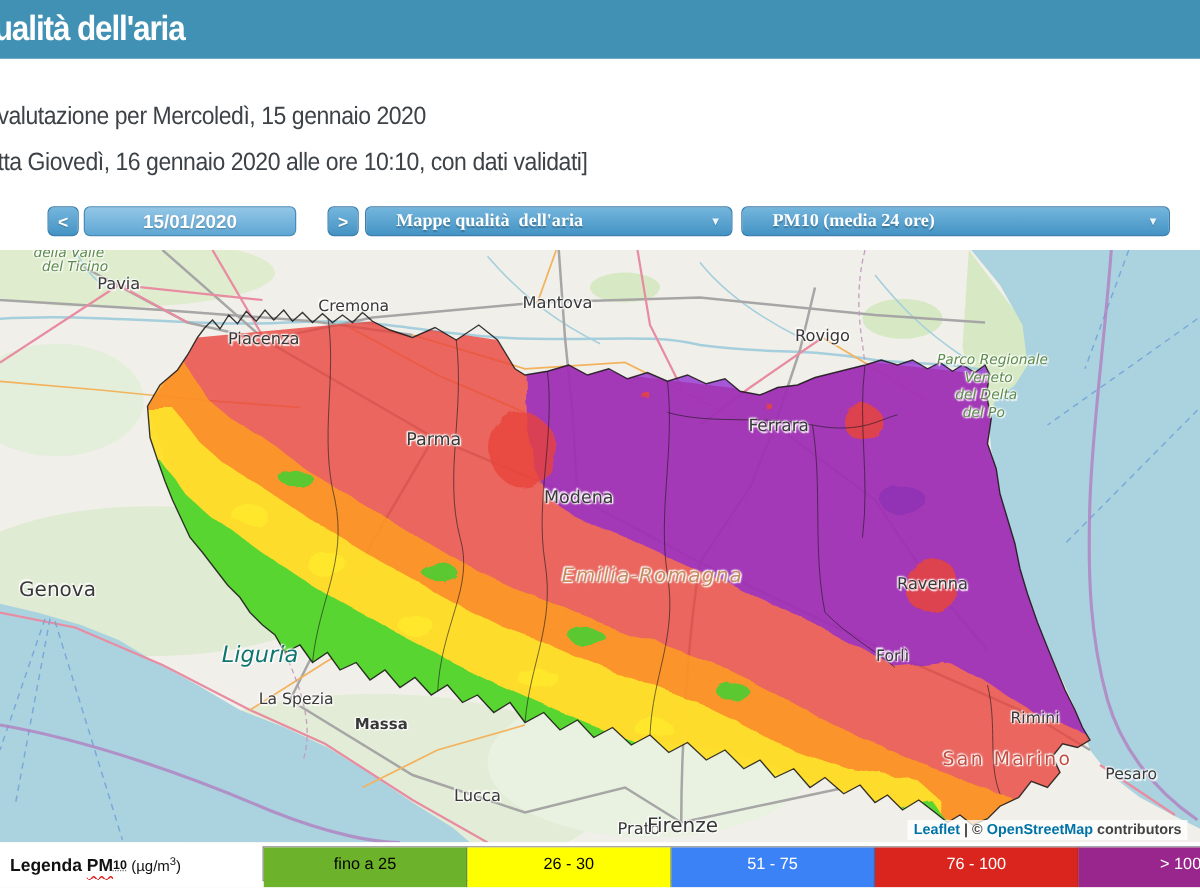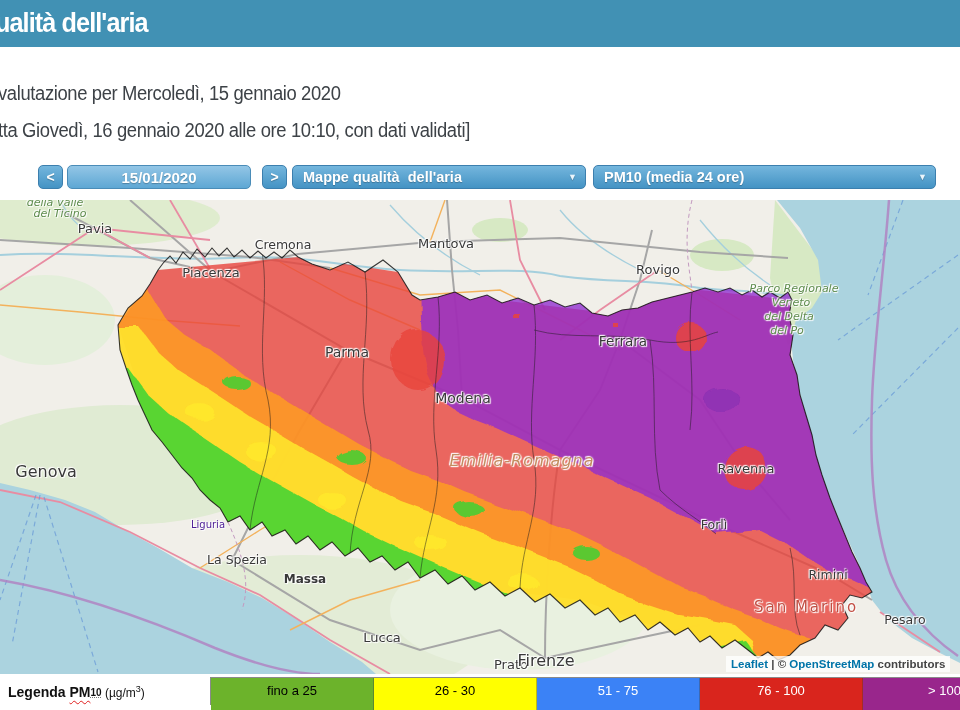--- a/index.html
+++ b/index.html
@@ -12,32 +12,32 @@
   
   .info1,.info2{position:absolute;left:-2px;color:#3d4247;font-size:20px;letter-spacing:-.4px;
                 transform:scaleX(.92);transform-origin:left center;white-space:nowrap;}
   .info1{top:82px;} .info2{top:119px;}
   
   .ctl{position:absolute;top:165px;height:24px;box-sizing:border-box;border-radius:5px;
        color:#fff;font-weight:bold;display:flex;align-items:center;
        background:linear-gradient(#74b6dd,#4493c4);border:1px solid #3c7fae;
        text-shadow:0 1px 1px rgba(0,0,0,.25);cursor:pointer;}
   .btn{width:25px;justify-content:center;font-size:14px;}
-  .datebox{left:67px;width:184px;justify-content:center;font-size:15px;
+  .datebox{left:67px;width:170px;justify-content:center;font-size:15px;
            background:linear-gradient(#93c6e6,#5ea7d4);border-color:#4a8cb8;}
-  .sel{padding-left:10px;font-size:14.5px;}
+  .sel{padding-left:24px;font-size:14.5px;font-family:Liberation Serif, serif;}
   .sel .arrow{position:absolute;right:8px;font-size:9px;color:#eaf5fc;}
   .sel-label{white-space:pre;}
   
   .map{position:absolute;left:0;top:200px;width:960px;height:474px;overflow:hidden;background:#f1efe9;cursor:grab;}
   .mlabel{position:absolute;transform:translate(-50%,-50%);white-space:nowrap;
           font-family:"DejaVu Sans",sans-serif;font-size:12px;color:#383838;
           text-shadow:0 0 2px #fff,0 0 2px #fff,1px 1px 1px #fff,-1px -1px 1px #fff;}
   .park{color:#5d8b4c;font-style:italic;font-size:11px;}
-  .region-liguria{color:#4c1d95;font-size:10px;}
+  .region-liguria{color:#0f766e;font-style:italic;font-size:18px;}
   .region-emilia{color:rgba(186,122,70,.85);font-style:italic;font-size:16px;letter-spacing:1px;}
   .region-sanmarino{color:rgba(187,60,48,.9);font-size:15px;letter-spacing:2px;}
   .attr{position:absolute;left:726px;bottom:2px;background:rgba(255,255,255,.78);
         padding:2px 5px;font-size:11.5px;font-weight:bold;color:#444;white-space:nowrap;}
   .attr a{color:#0074a8;text-decoration:none;}
   
   .legend{position:absolute;left:0;top:674px;width:960px;height:36px;background:#fff;}
   .legend-label{position:absolute;left:8px;top:0;height:36px;display:flex;align-items:center;
                 font-size:14px;font-weight:bold;color:#111;}
   .legend-label .squig{text-decoration:underline wavy #e02020 1px;text-underline-offset:3px;}

